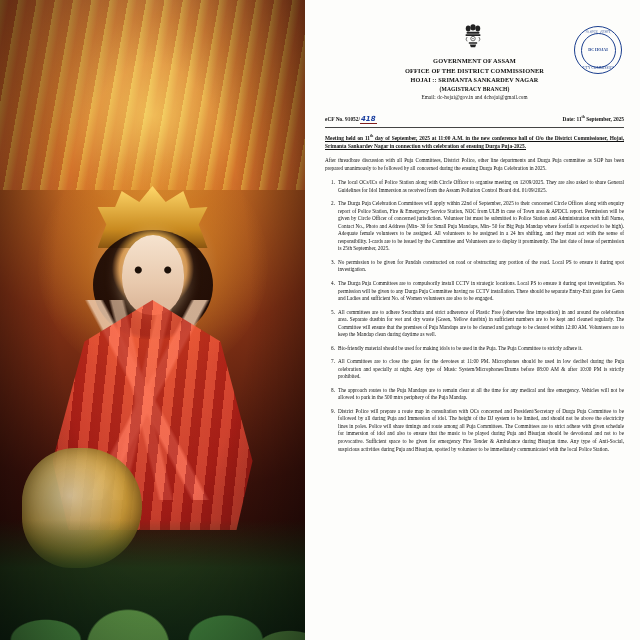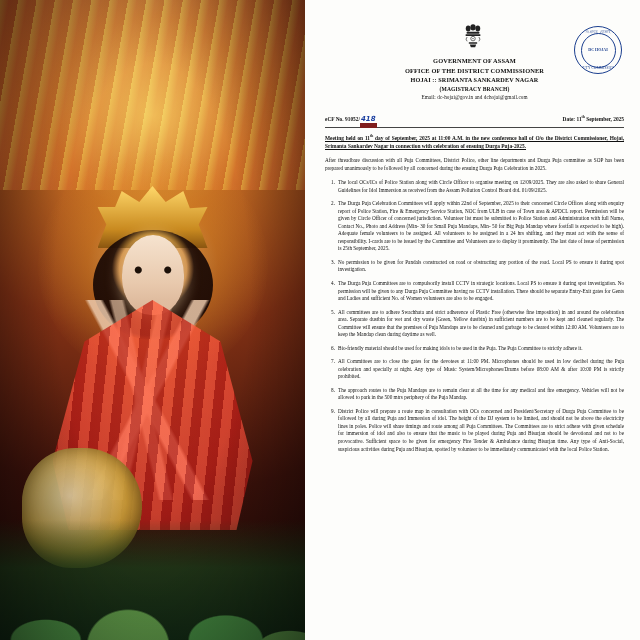--- a/index.html
+++ b/index.html
@@ -157,21 +157,21 @@
   .head .email{font-weight:normal;font-size:5.2px;margin-top:1px;}
 
   .refrow{
     display:flex;justify-content:space-between;align-items:flex-end;
     margin-top:12px;font-size:5.4px;
   }
   .refrow .ref{font-weight:bold;}
   .refrow .ref .hand{
     font-family:"DejaVu Sans", sans-serif;
     color:#1b3fa0;font-size:7px;font-style:italic;
-    border-bottom:5px solid #7f1d1d;padding:0 1px;
+    border-bottom:1px solid #7f1d1d;padding:0 1px;
   }
   .refrow .date{font-weight:bold;}
   .hr{border:0;border-top:.6px solid #444;margin:3px 0 6px;}
 
   .subject{
     font-weight:bold;text-align:justify;font-size:5.4px;line-height:1.5;
     margin-bottom:7px;
   }
   .subject u{text-decoration:underline;}
 

